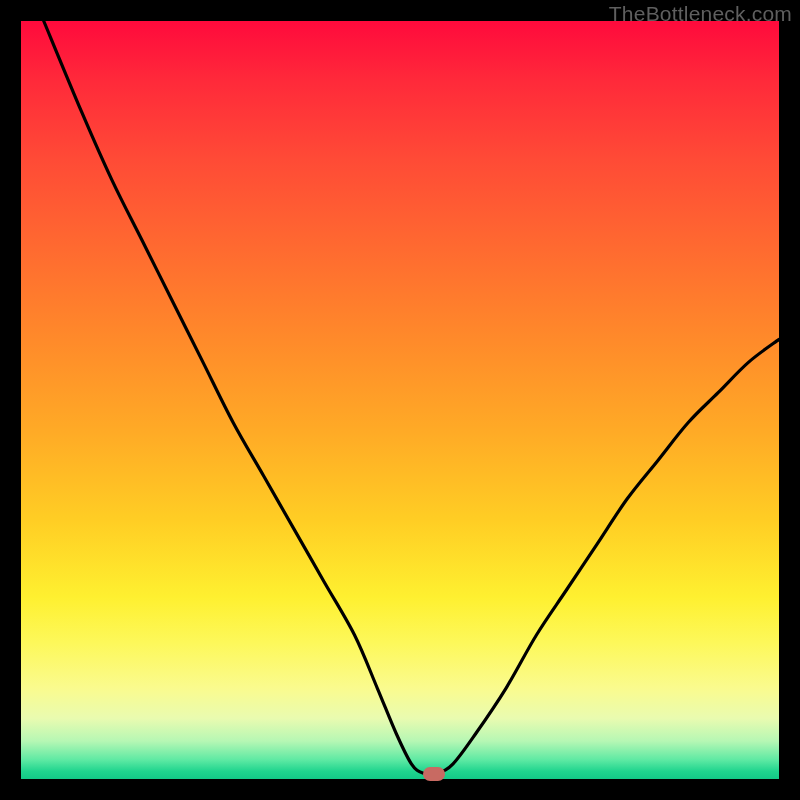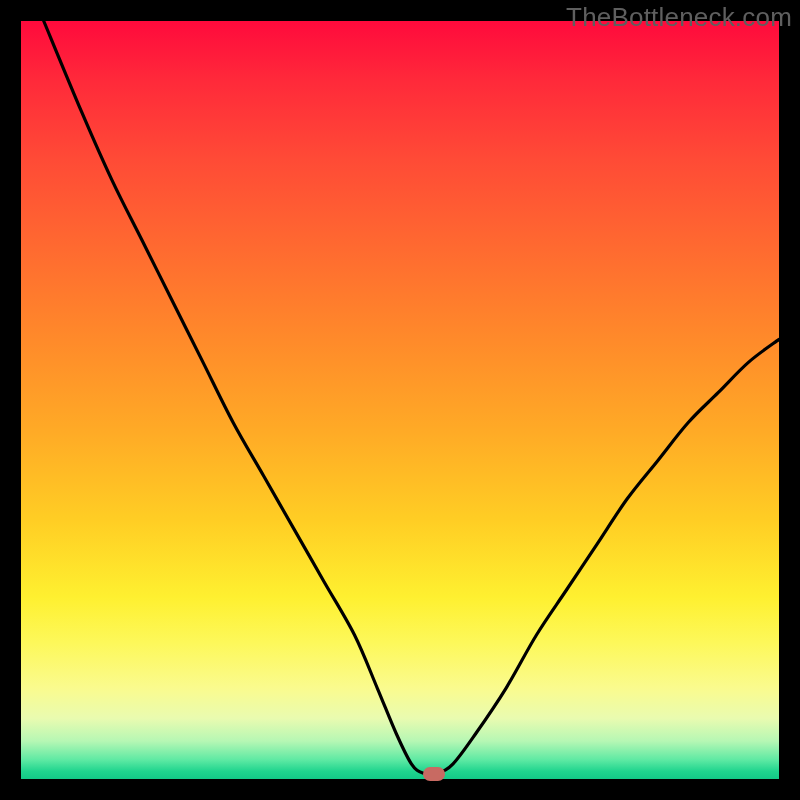--- a/index.html
+++ b/index.html
@@ -41,21 +41,21 @@
       #5de9a3 97.5%,
       #1fd48e 99%,
       #13c987 100%
     );
   }
   .watermark {
     position: absolute;
     top: 2px;
     right: 8px;
     color: #5f5f5f;
-    font-size: 26px;
+    font-size: 21px;
     letter-spacing: 0.2px;
     font-weight: 400;
     user-select: none;
   }
   svg.curve {
     position: absolute;
     left: 0;
     top: 0;
     width: 758px;
     height: 758px;

